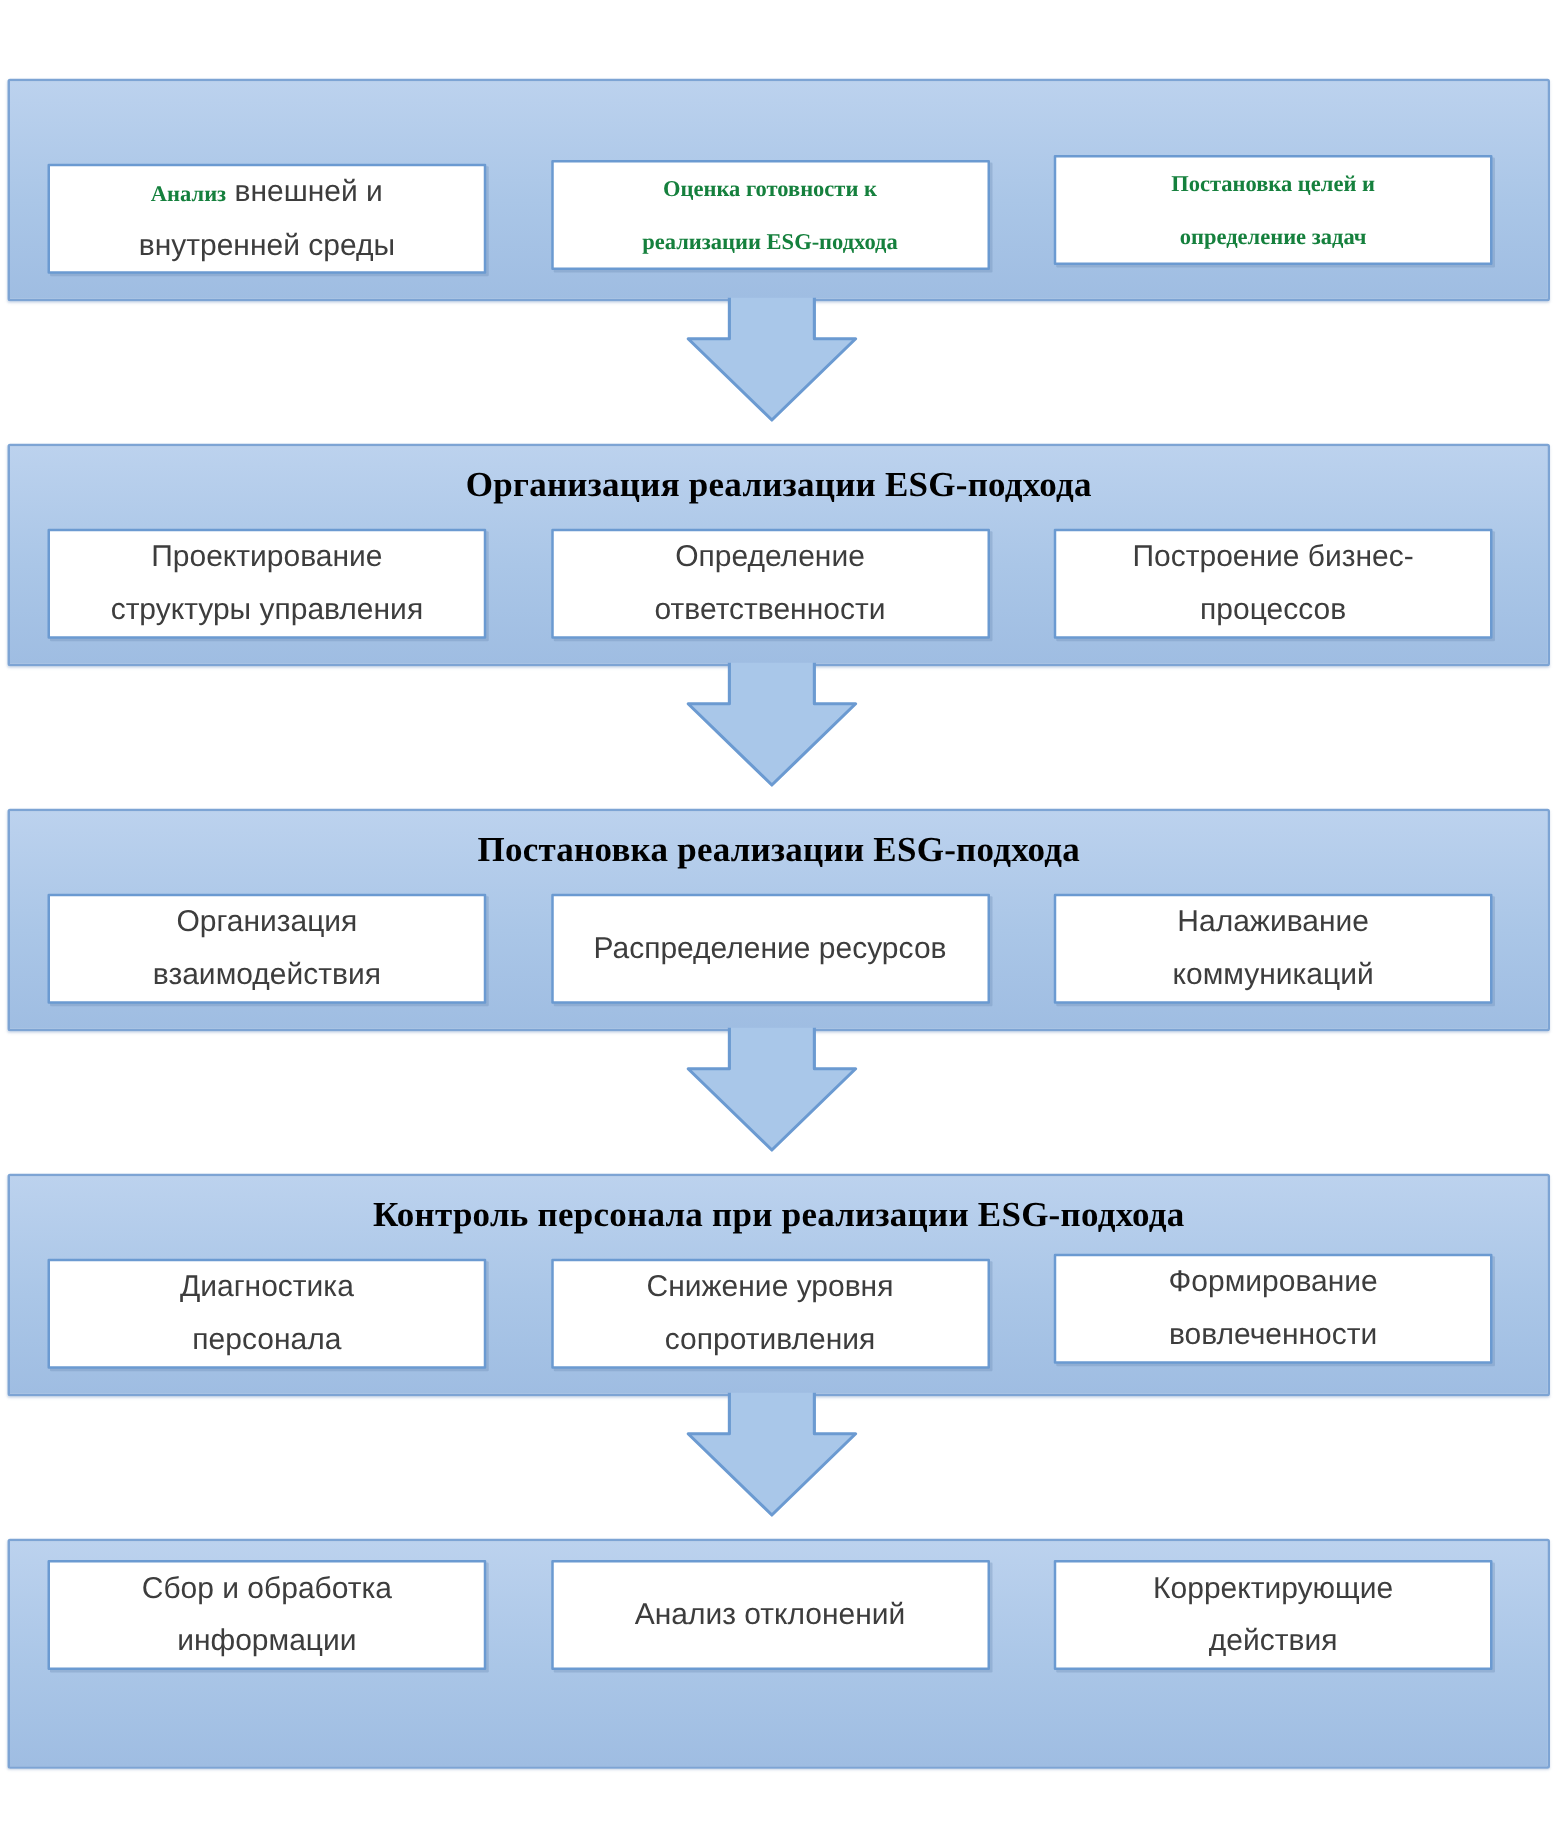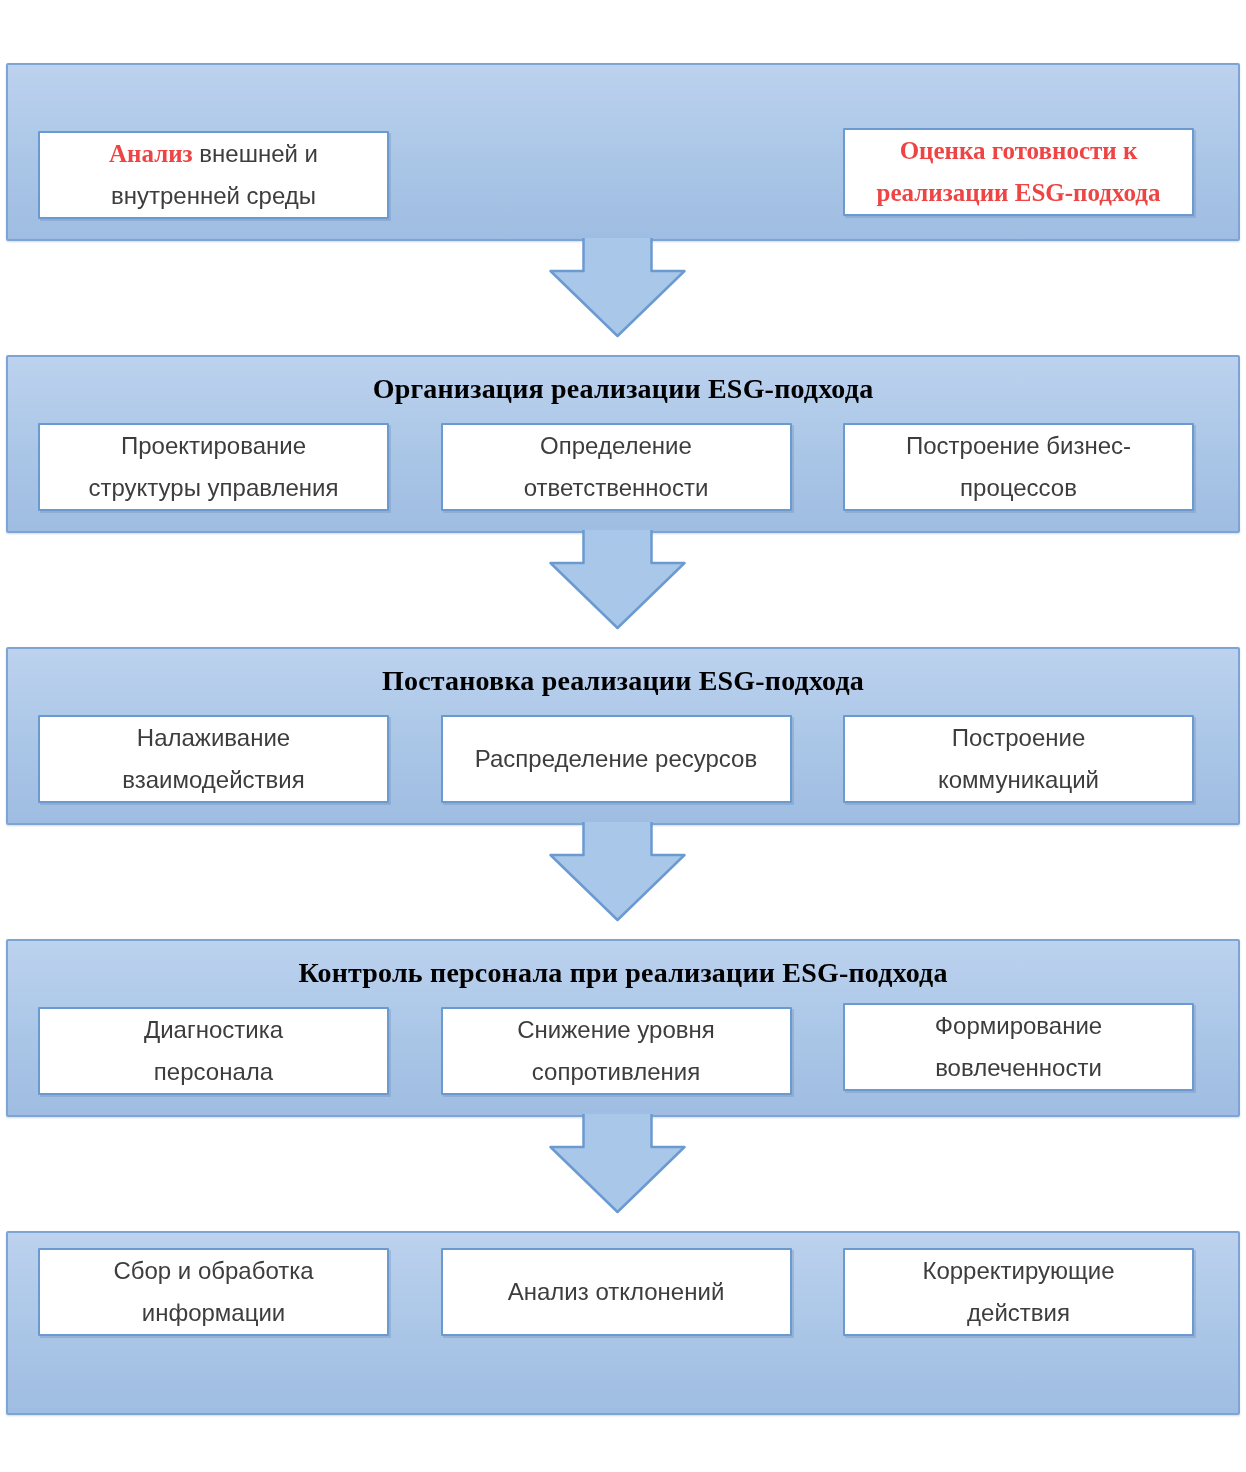--- a/index.html
+++ b/index.html
@@ -52,22 +52,22 @@
     display: flex; align-items: center; justify-content: center;
     text-align: center;
     font-size: 24px;
     line-height: 42px;
     color: #3d3d3d;
   }
   .box .txt { white-space: pre-line; }
   .run-serif, .serif {
     font-family: "Liberation Serif", serif;
     font-weight: 700;
-    color: #ef4444;
-    font-size: 25px;
+    color: #15803d;
+    font-size: 18px;
   }
   
   .nudge-3 { transform: translateY(-3px); }
   .nudge-7 { transform: translateY(-7px); }
   .nudge-4 { transform: translateY(-4px); }
 
   
   .arrow-zone {
     height: 114px;
     display: flex; justify-content: center; align-items: flex-start;
@@ -87,20 +87,24 @@
     <div class="band-head"></div>
     <div class="box-row">
       <div class="box">
           <span><span class="txt run-serif">Анализ</span> <span class="txt">внешней и
 внутренней среды</span></span>
         </div>
       <div class="box nudge-3">
           <span class="txt serif">Оценка готовности к
 реализации ESG-подхода</span>
         </div>
+      <div class="box nudge-7">
+          <span class="txt serif">Постановка целей и
+определение задач</span>
+        </div>
     </div>
   </section>
 
   <div class="arrow-zone">
     <svg width="137" height="100" viewBox="0 0 137 100">
       <path d="M34.5 0 L34.5 33 L1.5 33 L68.5 98 L135.5 33 L102.5 33 L102.5 0" fill="#a9c7e9" stroke="#6b9ad1" stroke-width="2.5" stroke-linejoin="round"></path>
     </svg>
   </div>
 
   <section class="band">
@@ -128,28 +132,28 @@
       <path d="M34.5 0 L34.5 33 L1.5 33 L68.5 98 L135.5 33 L102.5 33 L102.5 0" fill="#a9c7e9" stroke="#6b9ad1" stroke-width="2.5" stroke-linejoin="round"></path>
     </svg>
   </div>
 
   <section class="band">
     <div class="band-head">
       <h2 class="band-title">Постановка реализации ESG-подхода</h2>
     </div>
     <div class="box-row">
       <div class="box">
+          <span class="txt">Организация
+взаимодействия</span>
+        </div>
+      <div class="box">
+          <span class="txt">Распределение ресурсов</span>
+        </div>
+      <div class="box">
           <span class="txt">Налаживание
-взаимодействия</span>
-        </div>
-      <div class="box">
-          <span class="txt">Распределение ресурсов</span>
-        </div>
-      <div class="box">
-          <span class="txt">Построение
 коммуникаций</span>
         </div>
     </div>
   </section>
 
   <div class="arrow-zone">
     <svg width="137" height="100" viewBox="0 0 137 100">
       <path d="M34.5 0 L34.5 33 L1.5 33 L68.5 98 L135.5 33 L102.5 33 L102.5 0" fill="#a9c7e9" stroke="#6b9ad1" stroke-width="2.5" stroke-linejoin="round"></path>
     </svg>
   </div>

